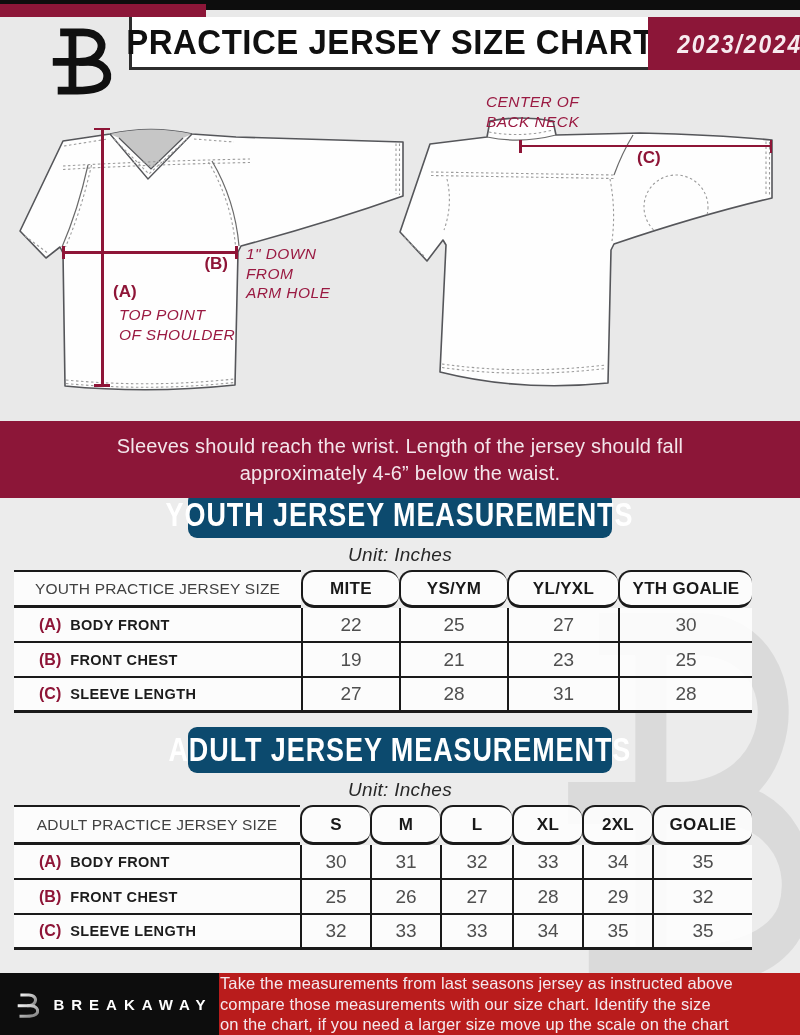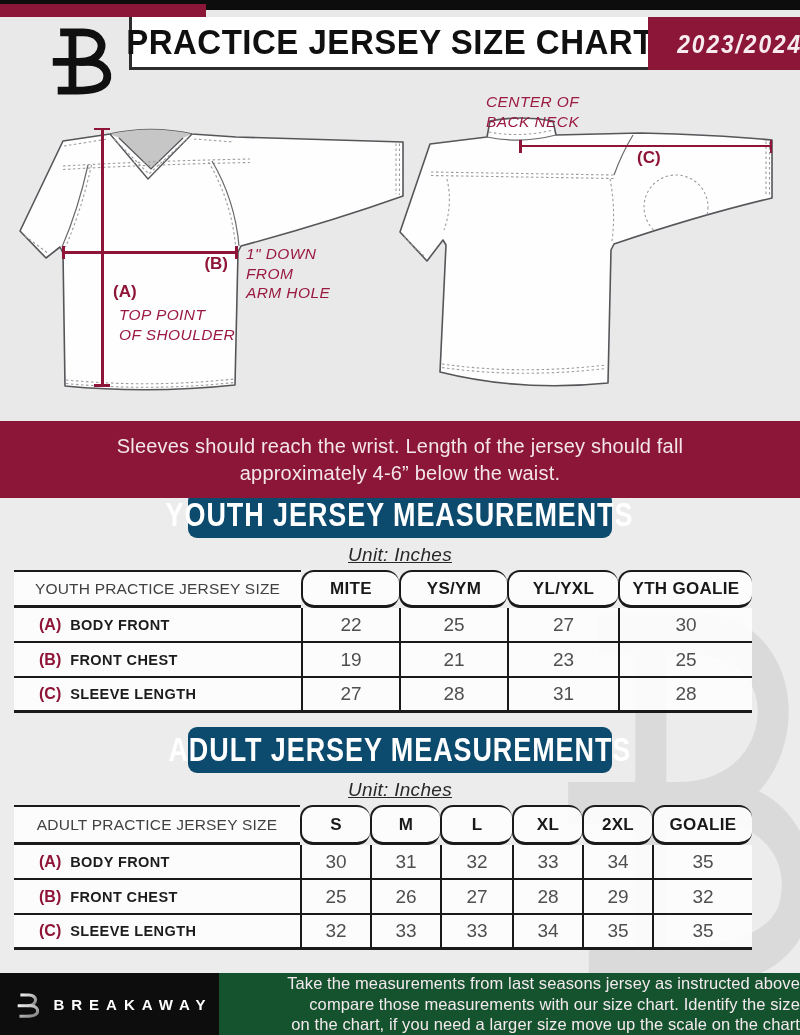--- a/index.html
+++ b/index.html
@@ -41,21 +41,21 @@
   .lower-bg { position:absolute; left:0; top:483px; width:800px; height:490px; background:#ececec; z-index:0; }
   .watermark { position:absolute; left:468px; top:540px; width:345px; height:470px; z-index:1; opacity:.55; }
 
   .banner { position:absolute; left:188px; width:424px; height:46px; background:#0c4a6e;
             border-radius:9px; display:flex; align-items:center; justify-content:center; z-index:2; }
   .banner span { color:#fff; font-size:29px; font-weight:700; letter-spacing:1px;
                  transform:scale(.93,1.15); white-space:nowrap; }
   .banner.youth { top:492px; } .banner.adult { top:727px; }
 
   .unit { position:absolute; left:0; width:800px; text-align:center; z-index:2;
-          font-style:italic; font-size:19px; color:#282828; letter-spacing:.3px;text-decoration:underline; }
+          font-style:italic; font-size:19px; color:#282828; letter-spacing:.3px; }
   .unit.youth { top:544px; } .unit.adult { top:779px; }
 
   
   .table { position:absolute; left:14px; width:698px; display:grid; z-index:2; }
   .table.youth { top:570px; grid-template-columns:287px 98px 108px 111px 134px;
                  grid-template-rows:38px 35px 35px 35px; }
   .table.adult { top:805px; grid-template-columns:286px 70px 70px 72px 70px 70px 100px;
                  grid-template-rows:40px 35px 35px 35px; }
   .cell { background:rgba(255,255,255,.85); display:flex; align-items:center; justify-content:center; }
   .cell.vline { border-left:2px solid #1a1a1a; }
@@ -67,22 +67,22 @@
   .rowlab { justify-content:flex-start; padding-left:25px; gap:9px; }
   .rowlab .key { color:#8e1537; font-weight:700; font-size:16px; }
   .rowlab .lbl { color:#1c1c1c; font-weight:700; font-size:14.5px; letter-spacing:.4px; }
   .val { font-size:19px; color:#4f4f4f; }
 
   
   .footer-black { position:absolute; left:0; top:973px; width:219px; height:62px; background:#0d0d0d;
                   display:flex; align-items:center; justify-content:center; gap:11px; z-index:4; }
   .footer-black .brand { color:#fff; font-size:15px; font-weight:700; letter-spacing:7px;
                          white-space:nowrap; transform:translateX(3px); }
-  .footer-maroon { position:absolute; left:219px; top:973px; width:581px; height:62px; background:#14532d;
-                   display:flex; flex-direction:column; justify-content:center; padding-left:13px; z-index:4;text-align:right; }
+  .footer-maroon { position:absolute; left:219px; top:973px; width:581px; height:62px; background:#b91c1c;
+                   display:flex; flex-direction:column; justify-content:center; padding-left:1px; z-index:4; }
   .footer-maroon span { color:#f4e9ee; font-size:16.5px; line-height:20.5px; letter-spacing:.1px;
                         white-space:nowrap; }
 </style>
 </head>
 <body>
 
 <div class="page">
 
   <div class="strip-black-top"></div>
   <div class="strip-black-right"></div>

